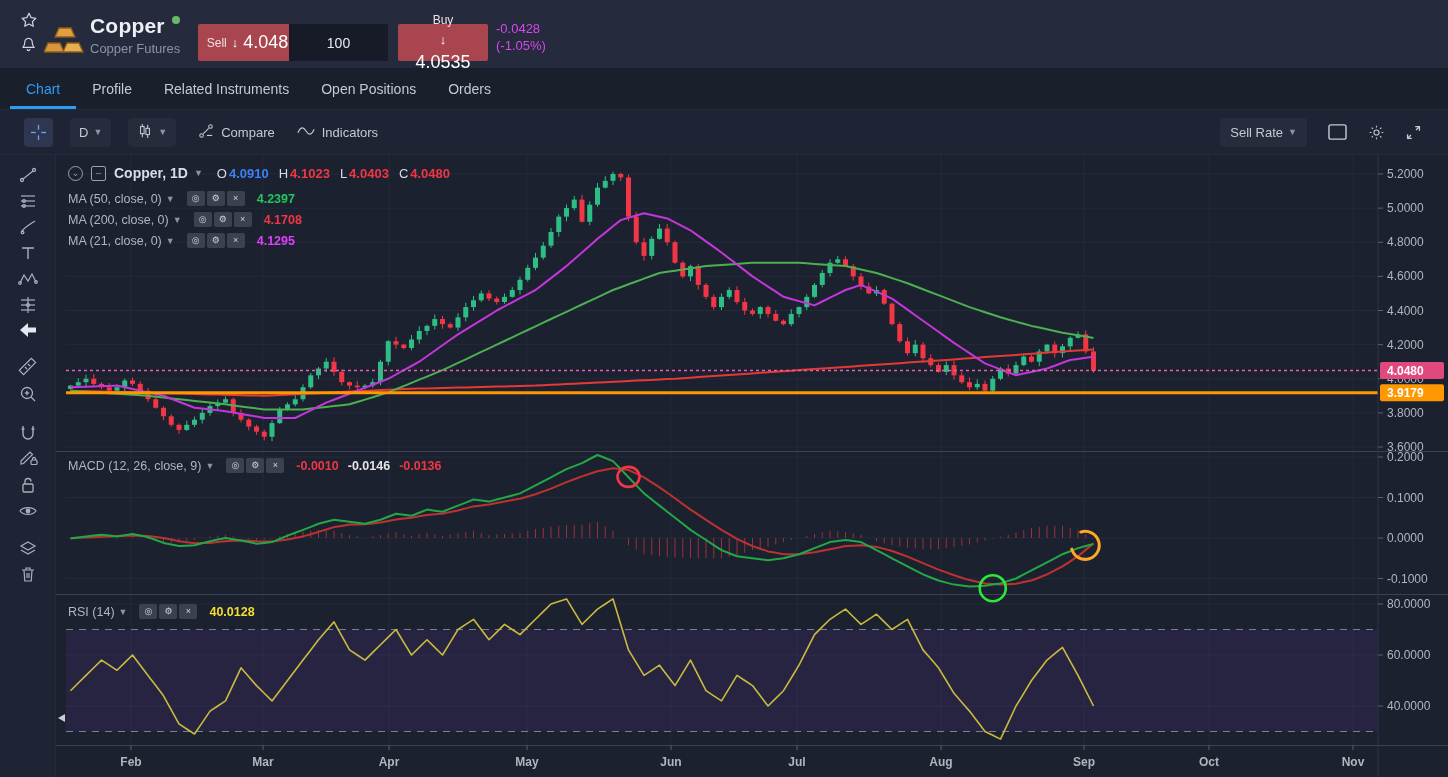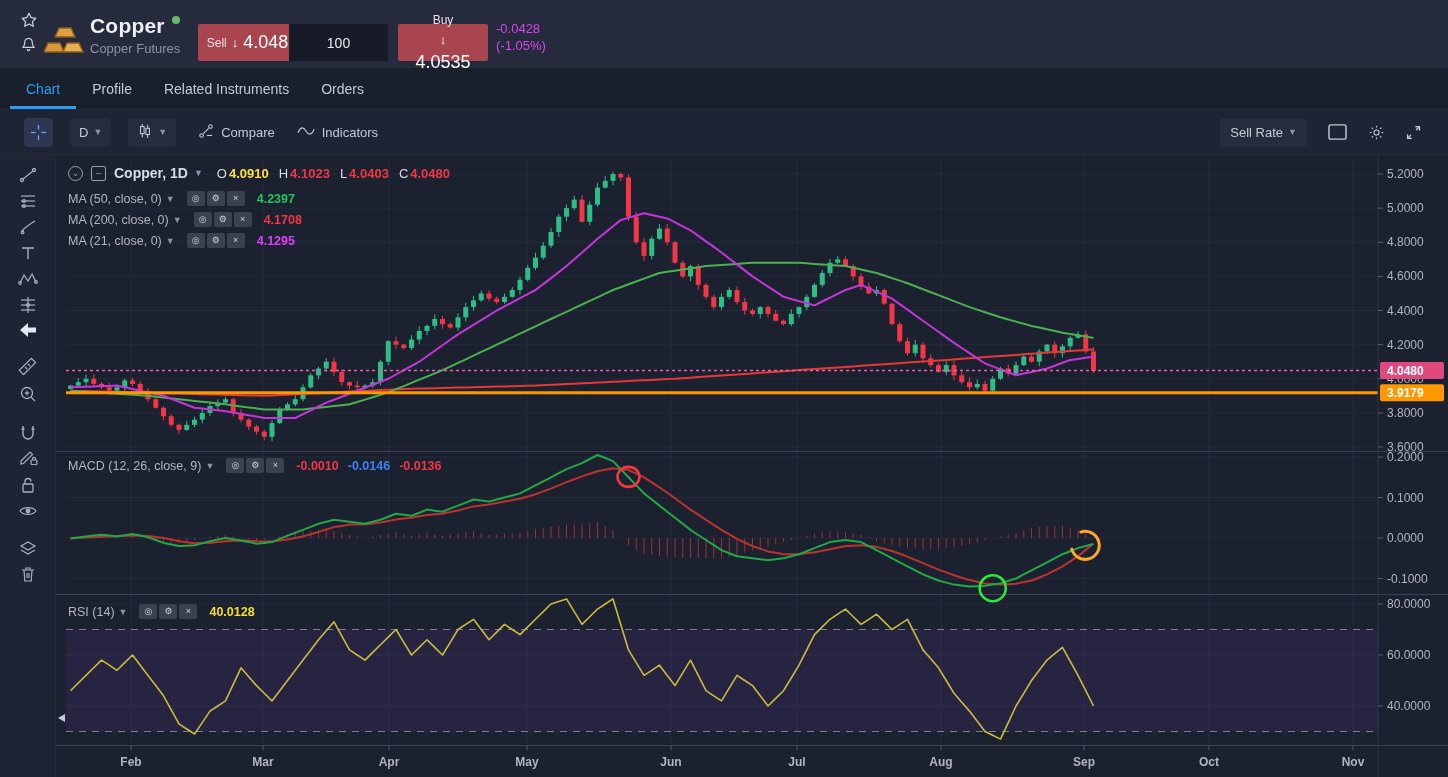--- a/index.html
+++ b/index.html
@@ -115,20 +115,21 @@
   <div class="change-block">
     <div>-0.0428</div>
     <div>(-1.05%)</div>
   </div>
 </div>
 
 <div class="tabs">
   <div class="tab active">Chart</div>
   <div class="tab">Profile</div>
   <div class="tab">Related Instruments</div>
+  <div class="tab">Open Positions</div>
   <div class="tab">Orders</div>
 </div>
 
 <div class="toolbar">
   <div class="tb-btn crosshair-btn">
     <svg width="17" height="17" viewBox="0 0 18 18" stroke="#6ba3f7" stroke-width="1.4" fill="none">
       <line x1="9" y1="1" x2="9" y2="6"></line>
         <line x1="9" y1="12" x2="9" y2="17"></line>
       <line x1="1" y1="9" x2="6" y2="9"></line>
         <line x1="12" y1="9" x2="17" y2="9"></line>
@@ -801,21 +802,21 @@
       </svg>
 
     <div class="legend lg-main">
       <span class="lg-icon round">⌄</span>
       <span class="lg-icon">–</span>
       <span class="lg-symbol">Copper, 1D</span>
       <span class="lg-caret">▼</span>
       <span class="ohlc">
         <span class="grp">
             <span class="k">O</span>
-            <span class="v ohlc-v" style="color: #fde047;">4.0910</span>
+            <span class="v ohlc-v" style="color: #3b82f6;">4.0910</span>
           </span>
         <span class="grp">
             <span class="k">H</span>
             <span class="v ohlc-v" style="color: rgb(242, 54, 69);">4.1023</span>
           </span>
         <span class="grp">
             <span class="k">L</span>
             <span class="v ohlc-v" style="color: rgb(242, 54, 69);">4.0403</span>
           </span>
         <span class="grp">
@@ -859,21 +860,21 @@
     <div class="legend ind-row" style="left:12px; top:303px;">
       <span>MACD (12, 26, close, 9)</span>
         <span class="lg-caret">▼</span>
       <span class="btn-grp">
           <span class="mini-btn">◎</span>
           <span class="mini-btn">⚙</span>
           <span class="mini-btn">×</span>
         </span>
       <span class="macd-vals">
         <span class="macd-v0" style="color: rgb(242, 54, 69);">-0.0010</span>
-        <span class="macd-v1" style="color: #3b82f6;">-0.0146</span>
+        <span class="macd-v1" style="color: #e5e5e5;">-0.0146</span>
         <span class="macd-v2" style="color: rgb(242, 54, 69);">-0.0136</span>
       </span>
     </div>
 
     <div class="legend ind-row" style="left:12px; top:449px;">
       <span>RSI (14)</span>
         <span class="lg-caret">▼</span>
       <span class="btn-grp">
           <span class="mini-btn">◎</span>
           <span class="mini-btn">⚙</span>

